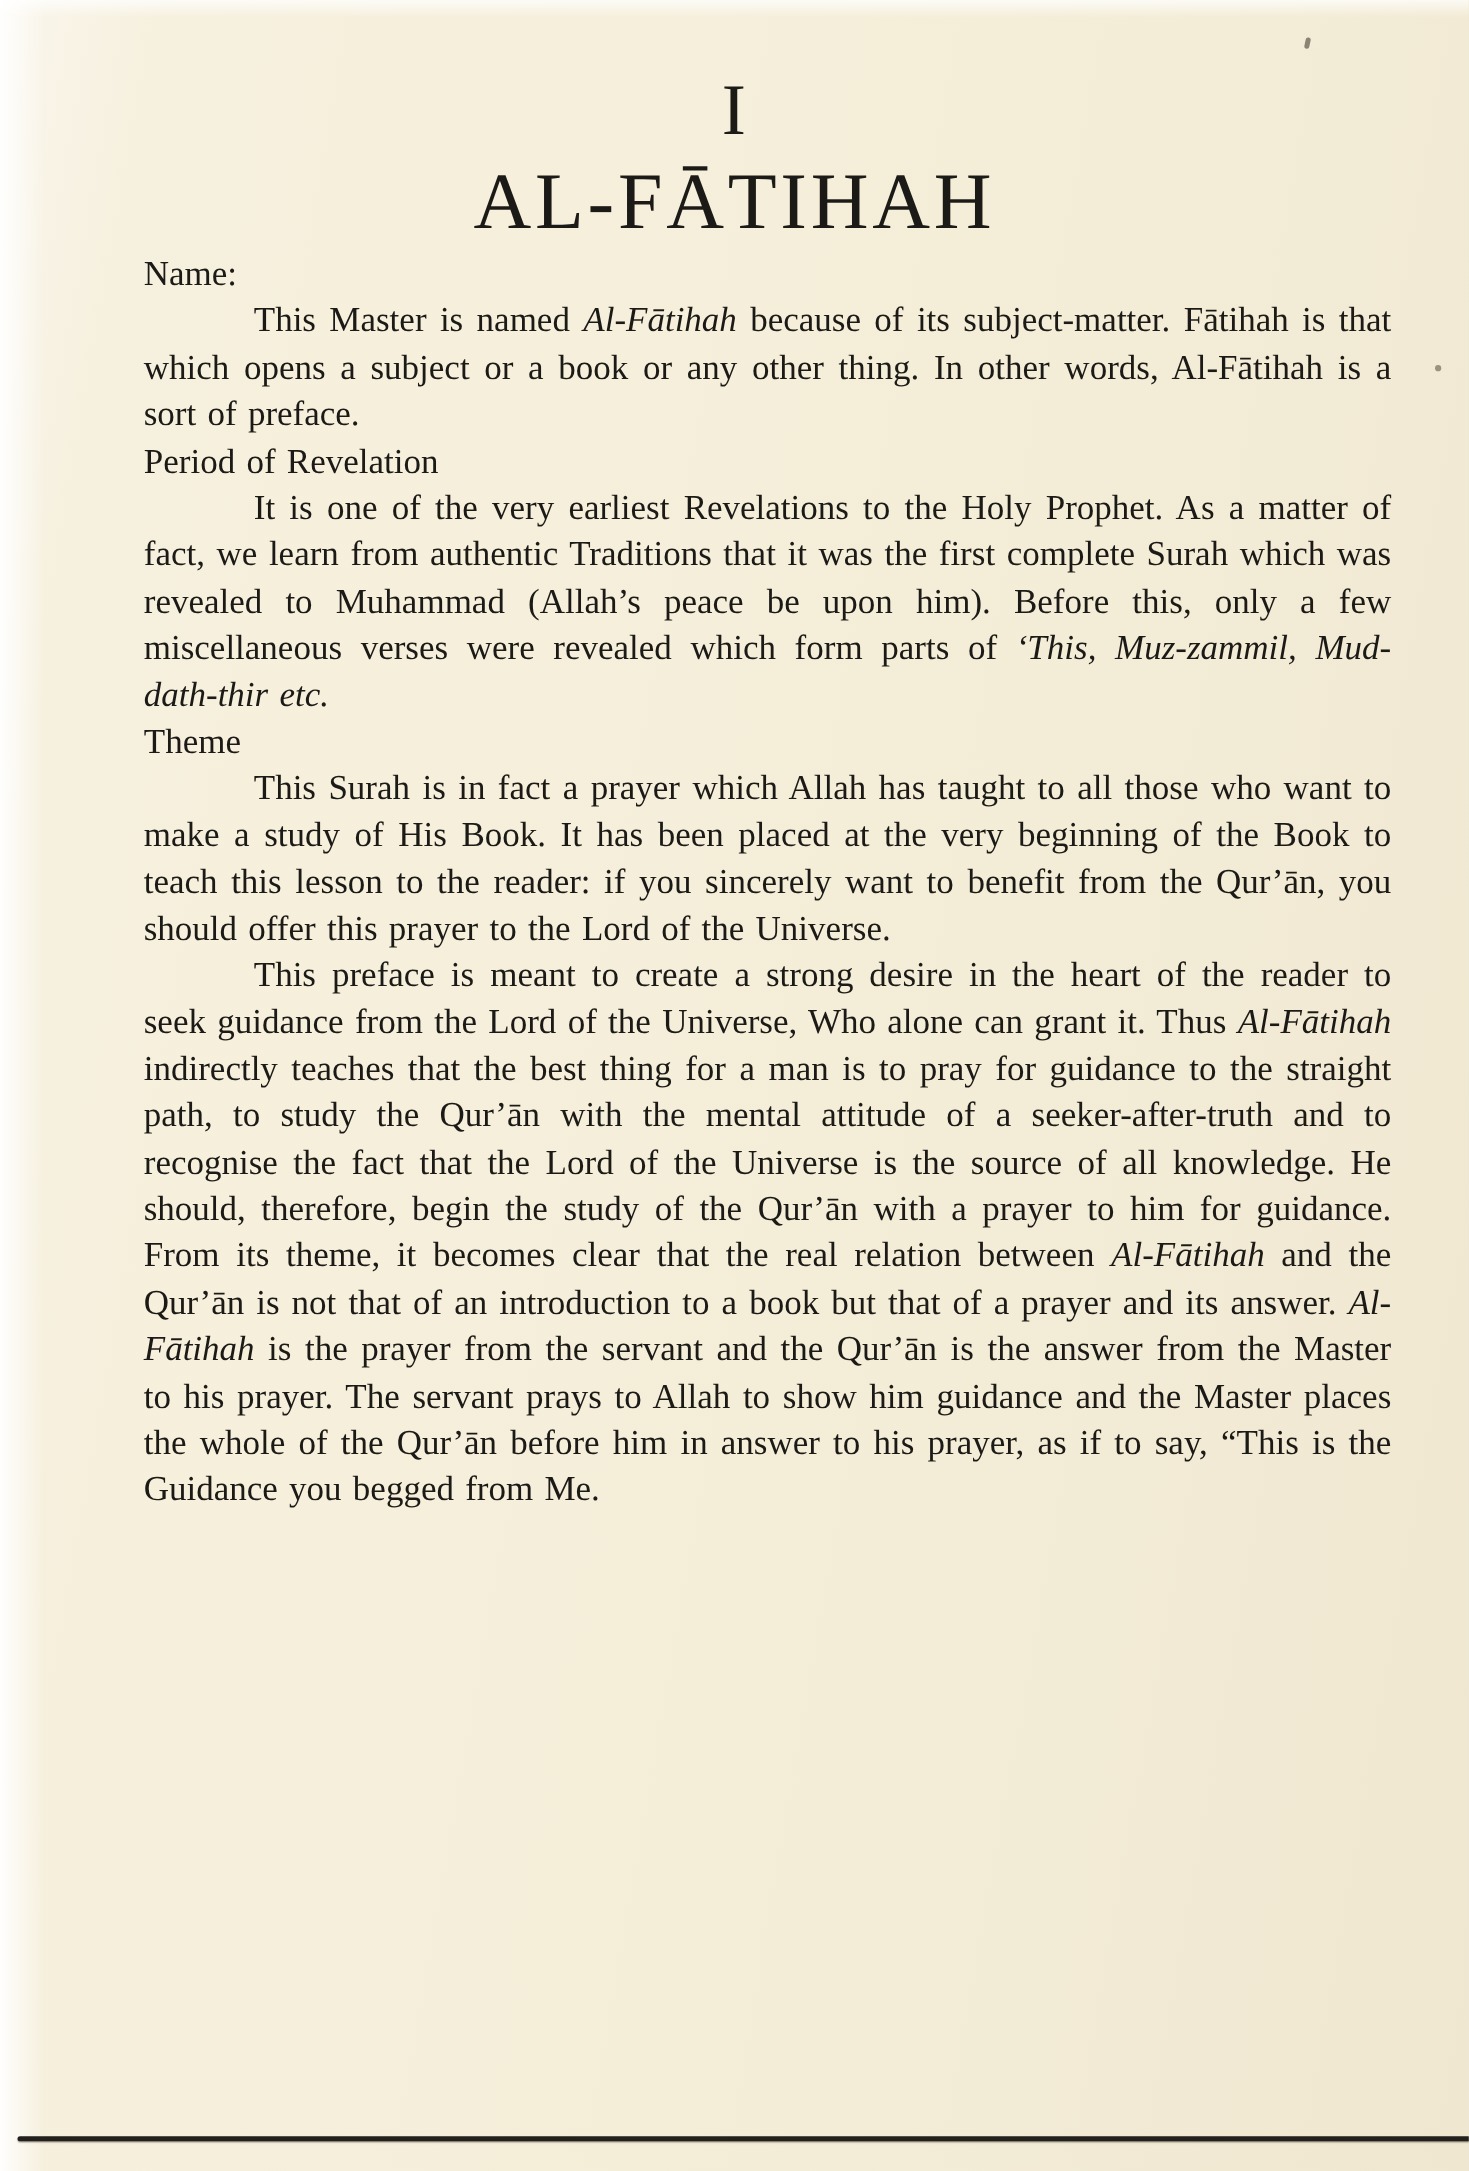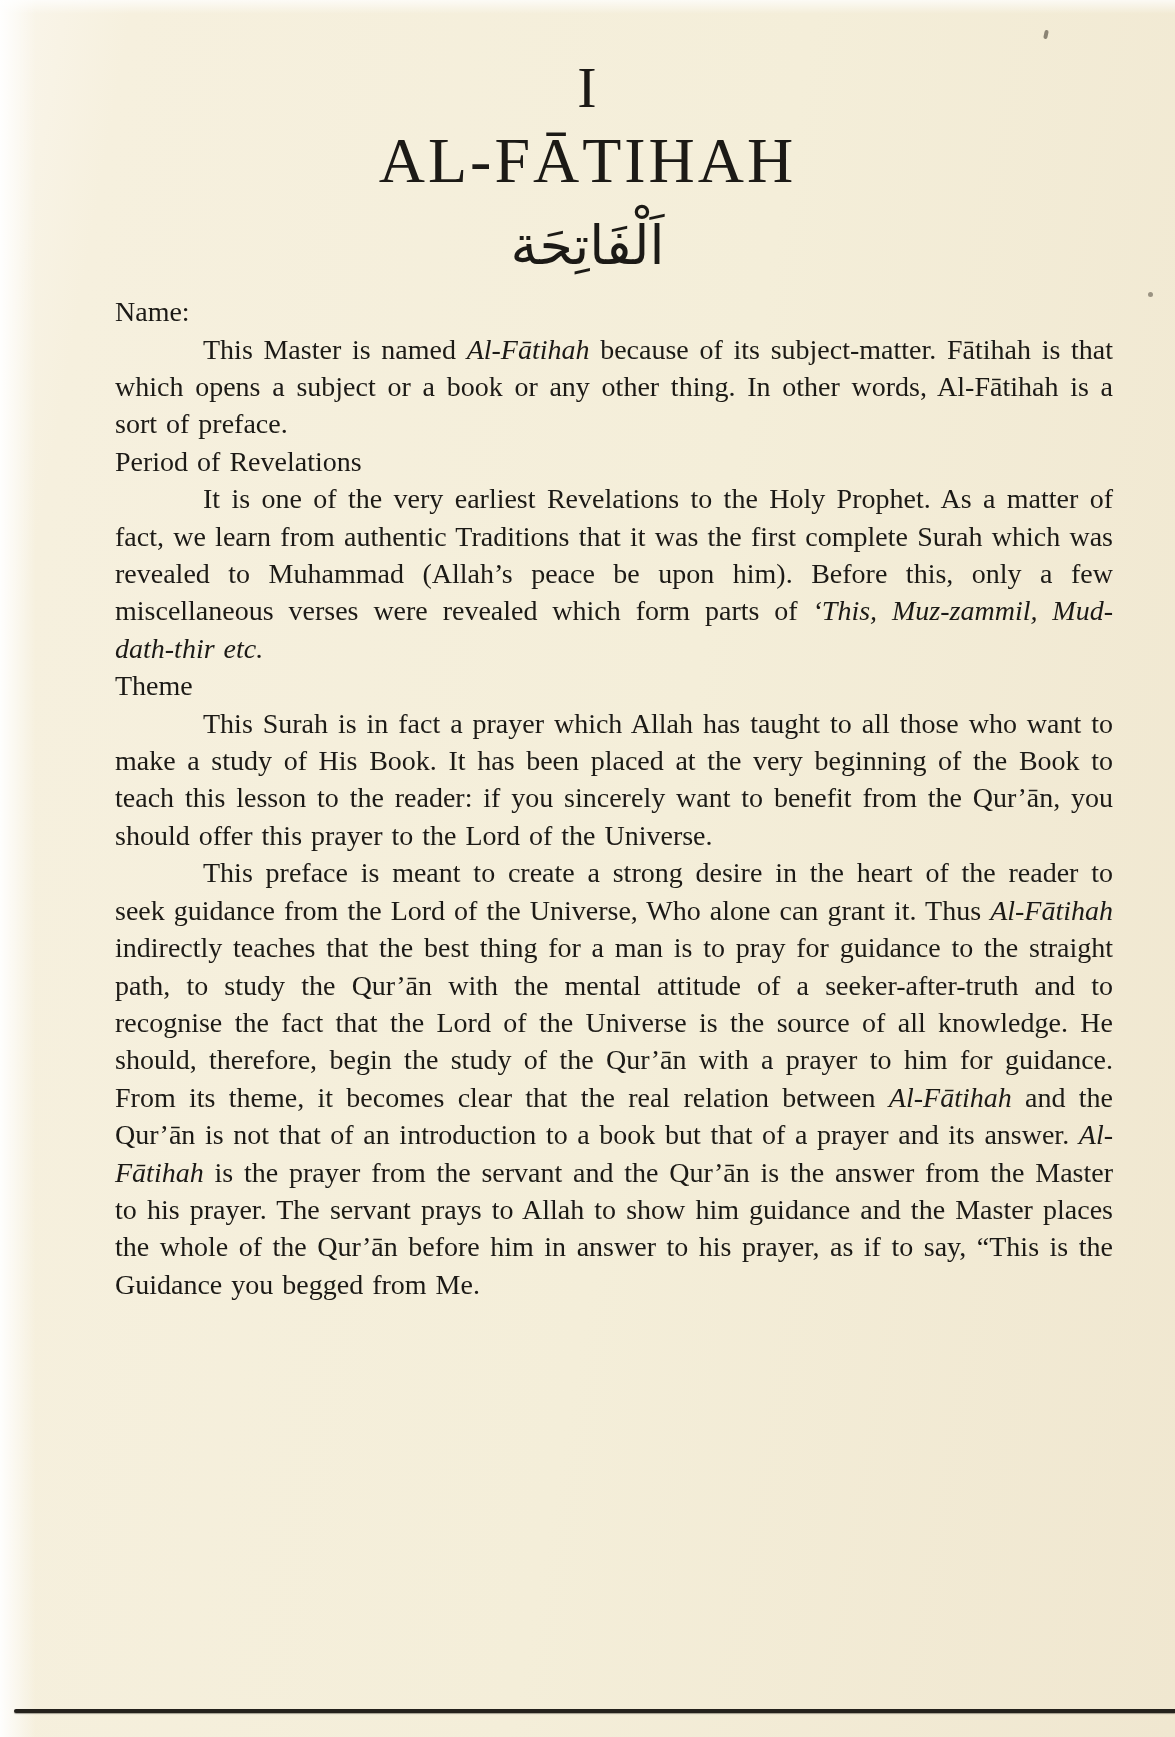--- a/index.html
+++ b/index.html
@@ -70,27 +70,26 @@
   .em { font-style: italic; }
 </style>
 </head>
 <body>
 
 <div class="page">
 
   <header class="page-head">
     <div class="chapter-number">I</div>
     <h1 class="chapter-title">AL-FĀTIHAH</h1>
-    <div class="arabic-title">اَلْفَاتِحَة</div>
   </header>
 
   <main class="page-body">
       <div class="subheading">Name:</div>
       <p class="para"><span>This Master is named </span><span class="em">Al-Fātihah</span><span> because of its subject-matter. Fātihah is that which opens a subject or a book or any other thing. In other words, Al-Fātihah is a sort of preface.</span></p>
-      <div class="subheading">Period of Revelations</div>
+      <div class="subheading">Period of Revelation</div>
       <p class="para"><span>It is one of the very earliest Revelations to the Holy Prophet. As a matter of fact, we learn from authentic Traditions that it was the first complete Surah which was revealed to Muhammad (Allah’s peace be upon him). Before this, only a few miscellaneous verses were revealed which form parts of </span><span class="em">‘This, Muz-zammil, Mud-dath-thir etc.</span></p>
       <div class="subheading">Theme</div>
       <p class="para"><span>This Surah is in fact a prayer which Allah has taught to all those who want to make a study of His Book. It has been placed at the very beginning of the Book to teach this lesson to the reader: if you sincerely want to benefit from the Qur’ān, you should offer this prayer to the Lord of the Universe.</span></p>
       <p class="para"><span>This preface is meant to create a strong desire in the heart of the reader to seek guidance from the Lord of the Universe, Who alone can grant it. Thus </span><span class="em">Al-Fātihah</span><span> indirectly teaches that the best thing for a man is to pray for guidance to the straight path, to study the Qur’ān with the mental attitude of a seeker-after-truth and to recognise the fact that the Lord of the Universe is the source of all knowledge. He should, therefore, begin the study of the Qur’ān with a prayer to him for guidance. From its theme, it becomes clear that the real relation between </span><span class="em">Al-Fātihah</span><span> and the Qur’ān is not that of an introduction to a book but that of a prayer and its answer. </span><span class="em">Al-Fātihah</span><span> is the prayer from the servant and the Qur’ān is the answer from the Master to his prayer. The servant prays to Allah to show him guidance and the Master places the whole of the Qur’ān before him in answer to his prayer, as if to say, “This is the Guidance you begged from Me.</span></p>
     </main>
 
   <div class="left-edge"></div>
   <div class="top-edge"></div>
   <div class="speck-1"></div>
   <div class="speck-2"></div>

